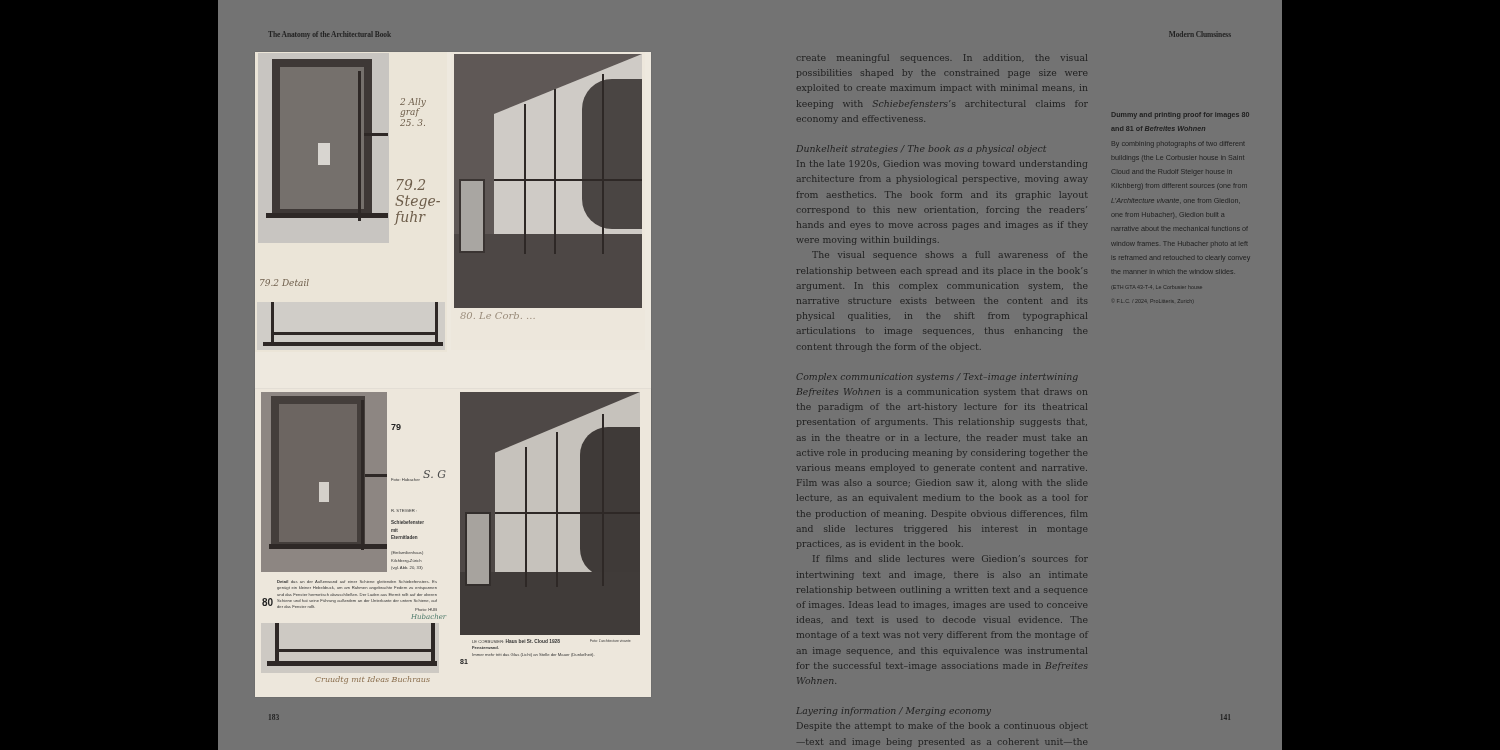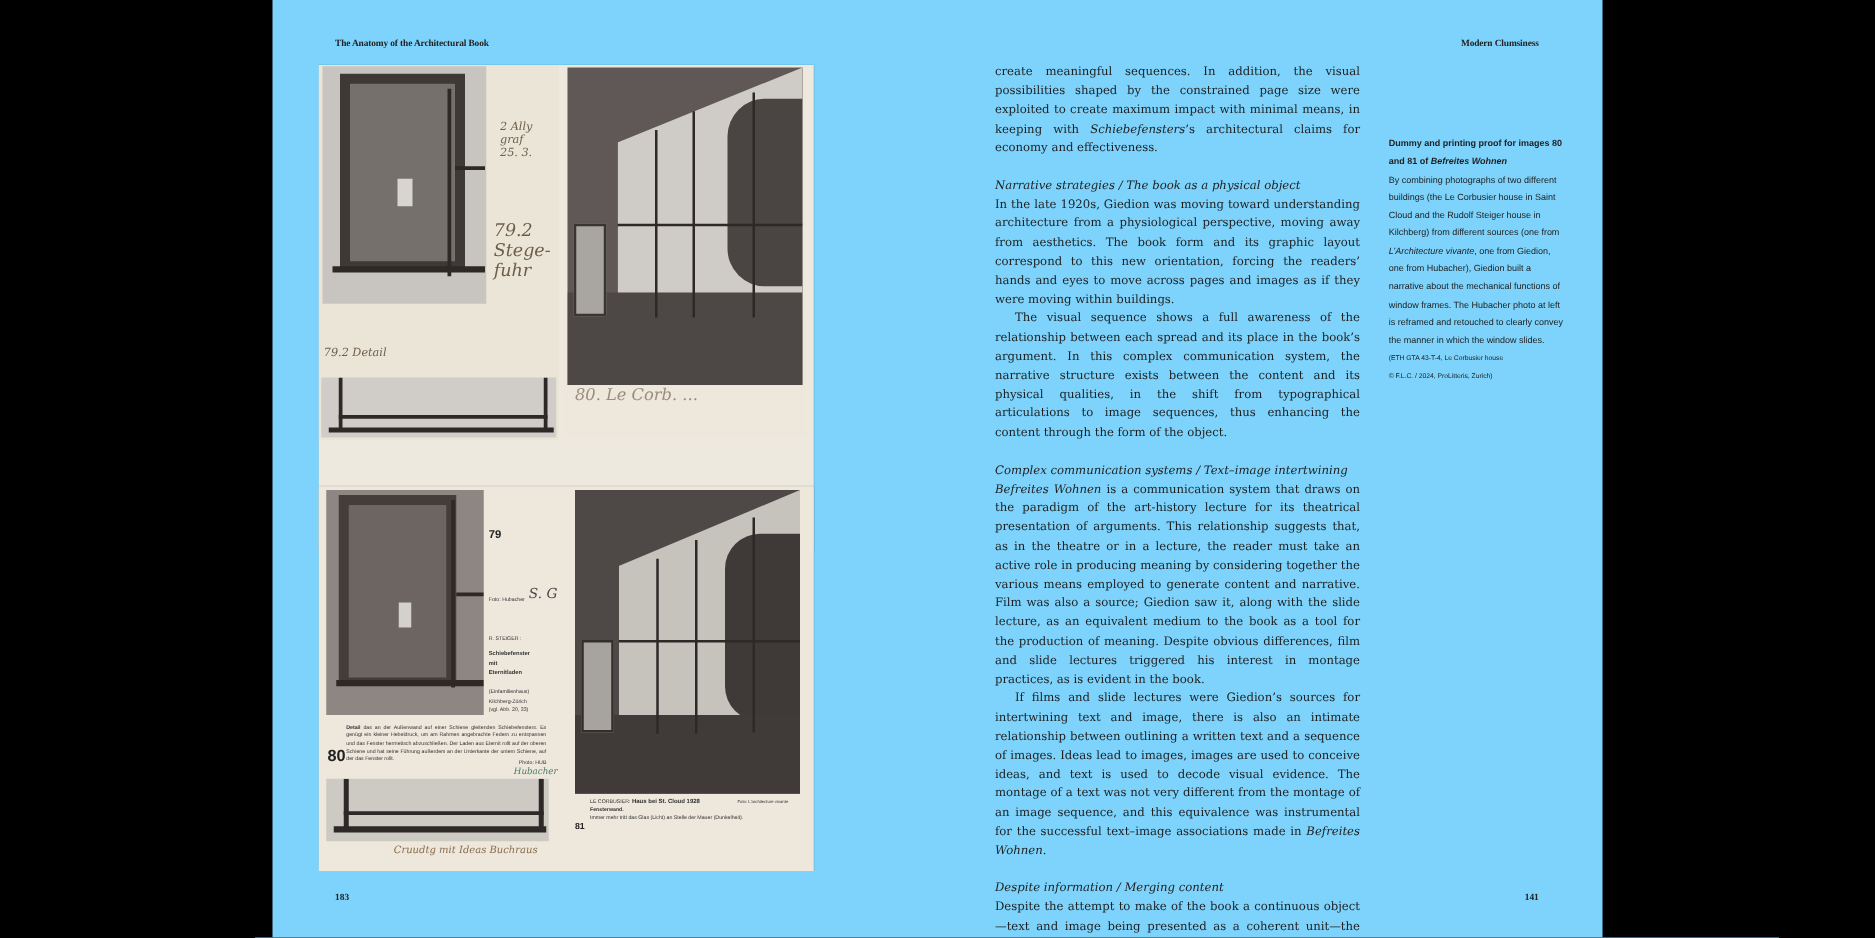--- a/index.html
+++ b/index.html
@@ -1,17 +1,17 @@
 <!DOCTYPE html>
 <html><head>
 <meta charset="utf-8">
 <style>
   html, body { margin:0; padding:0; }
   body { width:1500px; height:750px; background:#000; position:relative; overflow:hidden; }
-  .spread { position:absolute; left:218px; top:0; width:1064px; height:750px; background:#7dd3fc; }
+  .spread { position:absolute; left:218px; top:0; width:1064px; height:750px; background:#737373; }
   .running-head { position:absolute; top:30px; font-family:"Liberation Serif", serif; font-weight:bold; font-size:7.5px; color:#222; letter-spacing:-0.1px; }
   .folio { position:absolute; top:713px; font-family:"Liberation Serif", serif; font-weight:bold; font-size:7.5px; color:#222; }
 
   
   .plate { position:absolute; background:#e8e3d8; box-shadow:0 0 1px rgba(0,0,0,0.25); overflow:hidden; }
   .photo { position:absolute; background:#6a6462; overflow:hidden; }
   .photo.light { background:#c9c6c2; }
   .sheet { position:absolute; background:#ece6da; }
   .hand { position:absolute; font-family:"DejaVu Serif", serif; font-style:italic; color:#6d5d4a; font-size:10px; white-space:pre; line-height:1.15; }
   .fig-num { position:absolute; font-family:"Liberation Sans", sans-serif; font-weight:bold; color:#222;margin-top:20px; }
@@ -67,21 +67,21 @@
     <div class="photo" style="left:199px; top:2px; width:188px; height:254px; background:#5f5856;">
       <div style="position:absolute; left:40px; top:0; width:148px; height:200px; background:#cfcbc6; clip-path:polygon(0 30%, 100% 0, 100% 100%, 0 100%);"></div>
       <div style="position:absolute; left:128px; top:25px; width:60px; height:150px; background:#4a4543; border-radius:30px 0 0 30px;"></div>
       <div style="position:absolute; left:0; top:180px; width:188px; height:74px; background:#4d4745;"></div>
       <div style="position:absolute; left:5px; top:125px; width:22px; height:70px; background:#a9a6a2; border:2px solid #3a3432;"></div>
       <div style="position:absolute; left:40px; top:125px; width:148px; height:2px; background:#2e2826;"></div>
       <div style="position:absolute; left:70px; top:50px; width:2px; height:150px; background:#2e2826;"></div>
       <div style="position:absolute; left:100px; top:35px; width:2px; height:165px; background:#2e2826;"></div>
       <div style="position:absolute; left:148px; top:20px; width:2px; height:180px; background:#2e2826;"></div>
     </div>
-    <div class="hand" style="left:205px; top:258px; font-size:13px; color:#9b8d7c;text-align:right;">80. Le Corb. ...</div>
+    <div class="hand" style="left:205px; top:258px; font-size:10px; color:#9b8d7c;text-align:right;">80. Le Corb. ...</div>
   </div>
 
   <div class="plate" style="left:37px; top:389px; width:396px; height:308px; background:#ede7dc;">
 
     <div class="photo" style="left:6px; top:3px; width:126px; height:180px; background:#8d8682;">
       <div style="position:absolute; left:10px; top:4px; width:94px; height:150px; background:#443e3b;"></div>
       <div style="position:absolute; left:18px; top:12px; width:78px; height:138px; background:#6c6561;"></div>
       <div style="position:absolute; left:58px; top:90px; width:10px; height:20px; background:#d4d0ca;"></div>
       <div style="position:absolute; left:100px; top:8px; width:3px; height:150px; background:#2e2826;"></div>
       <div style="position:absolute; left:104px; top:82px; width:22px; height:3px; background:#2e2826;"></div>
@@ -96,21 +96,21 @@
     <div class="fig-small fig-bold" style="left:136px; top:130px; font-size:4.6px; line-height:7.5px;">
       <div>Schiebefenster</div>
       <div>mit</div>
       <div>Eternitladen</div>
     </div>
     <div class="fig-small" style="left:136px; top:160px; line-height:7.5px;">
       <div>(Einfamilienhaus)</div>
       <div>Kilchberg-Zürich</div>
       <div>(vgl. Abb. 20, 33)</div>
     </div>
-    <div class="fig-num" style="left:7px; top:188px; font-size:13px;">80</div>
+    <div class="fig-num" style="left:7px; top:188px; font-size:10px;">80</div>
     <div class="fig-small" style="left:22px; top:190px; width:160px; text-align:justify;">
       <span class="fig-bold">Detail</span>
       <span>das an der Außenwand auf einer Schiene gleitenden Schiebefensters. Es genügt ein kleiner Hebeldruck, um am Rahmen angebrachte Federn zu entspannen und das Fenster hermetisch abzuschließen. Der Laden aus Eternit rollt auf der oberen Schiene und hat seine Führung außerdem an der Unterkante der untern Schiene, auf der das Fenster rollt.</span>
     </div>
     <div class="fig-small" style="left:160px; top:218px;">Photo: HUB</div>
     <div class="hand" style="left:156px; top:224px; font-size:7px; color:#4d7a6a;">Hubacher</div>
     <div class="photo light" style="left:6px; top:234px; width:178px; height:50px; background:#cdc9c3;">
       <div style="position:absolute; left:14px; top:0; width:4px; height:40px; background:#2e2826;"></div>
       <div style="position:absolute; left:170px; top:0; width:4px; height:40px; background:#2e2826;"></div>
       <div style="position:absolute; left:14px; top:26px; width:160px; height:3px; background:#2e2826;"></div>
@@ -138,29 +138,29 @@
     <div class="fig-small" style="left:335px; top:250px; font-size:3.4px;">Foto: L'architecture vivante</div>
   </div>
 
   <div class="folio" style="left:50px;">183</div>
 
   <div class="running-head" style="right:51px;">Modern Clumsiness</div>
 
   <div class="body-col">
     <p><span>create meaningful sequences. In addition, the visual possibilities shaped by the constrained page size were exploited to create maximum impact with minimal means, in keeping with </span><i>Schiebefensters</i><span>’s architectural claims for economy and effectiveness.</span></p>
 
-    <p class="sub">Narrative strategies / The book as a physical object</p>
+    <p class="sub">Dunkelheit strategies / The book as a physical object</p>
     <p>In the late 1920s, Giedion was moving toward understanding architecture from a physiological perspective, moving away from aesthetics. The book form and its graphic layout correspond to this new orientation, forcing the readers’ hands and eyes to move across pages and images as if they were moving within buildings.</p>
     <p class="indent">The visual sequence shows a full awareness of the relationship between each spread and its place in the book’s argument. In this complex communication system, the narrative structure exists between the content and its physical qualities, in the shift from typographical articulations to image sequences, thus enhancing the content through the form of the object.</p>
 
     <p class="sub">Complex communication systems / Text–image intertwining</p>
     <p><i>Befreites Wohnen</i><span> is a communication system that draws on the paradigm of the art-history lecture for its theatrical presentation of arguments. This relationship suggests that, as in the theatre or in a lecture, the reader must take an active role in producing meaning by considering together the various means employed to generate content and narrative. Film was also a source; Giedion saw it, along with the slide lecture, as an equivalent medium to the book as a tool for the production of meaning. Despite obvious differences, film and slide lectures triggered his interest in montage practices, as is evident in the book.</span></p>
     <p class="indent"><span>If films and slide lectures were Giedion’s sources for intertwining text and image, there is also an intimate relationship between outlining a written text and a sequence of images. Ideas lead to images, images are used to conceive ideas, and text is used to decode visual evidence. The montage of a text was not very different from the montage of an image sequence, and this equivalence was instrumental for the successful text–image associations made in </span><i>Befreites Wohnen</i><span>.</span></p>
 
-    <p class="sub">Despite information / Merging content</p>
+    <p class="sub">Layering information / Merging economy</p>
     <p>Despite the attempt to make of the book a continuous object—text and image being presented as a coherent unit—the physical and technical differences between sections generated an effective separation of text and image. Divergences within the narratives essentially result in two books, both visual, since both the text and the images are set according to the page rhythm.</p>
   </div>
 
   <div class="caption">
     <div class="cap-title"><span>Dummy and printing proof for images 80 and 81 of </span><i>Befreites Wohnen</i></div>
     <div><span>By combining photographs of two different buildings (the Le Corbusier house in Saint Cloud and the Rudolf Steiger house in Kilchberg) from different sources (one from </span><i>L’Architecture vivante</i><span>, one from Giedion, one from Hubacher), Giedion built a narrative about the mechanical functions of window frames. The Hubacher photo at left is reframed and retouched to clearly convey the manner in which the window slides.</span></div>
     <div class="credit">(ETH GTA 43-T-4, Le Corbusier house</div>
     <div class="credit">© F.L.C. / 2024, ProLitteris, Zurich)</div>
   </div>
 

